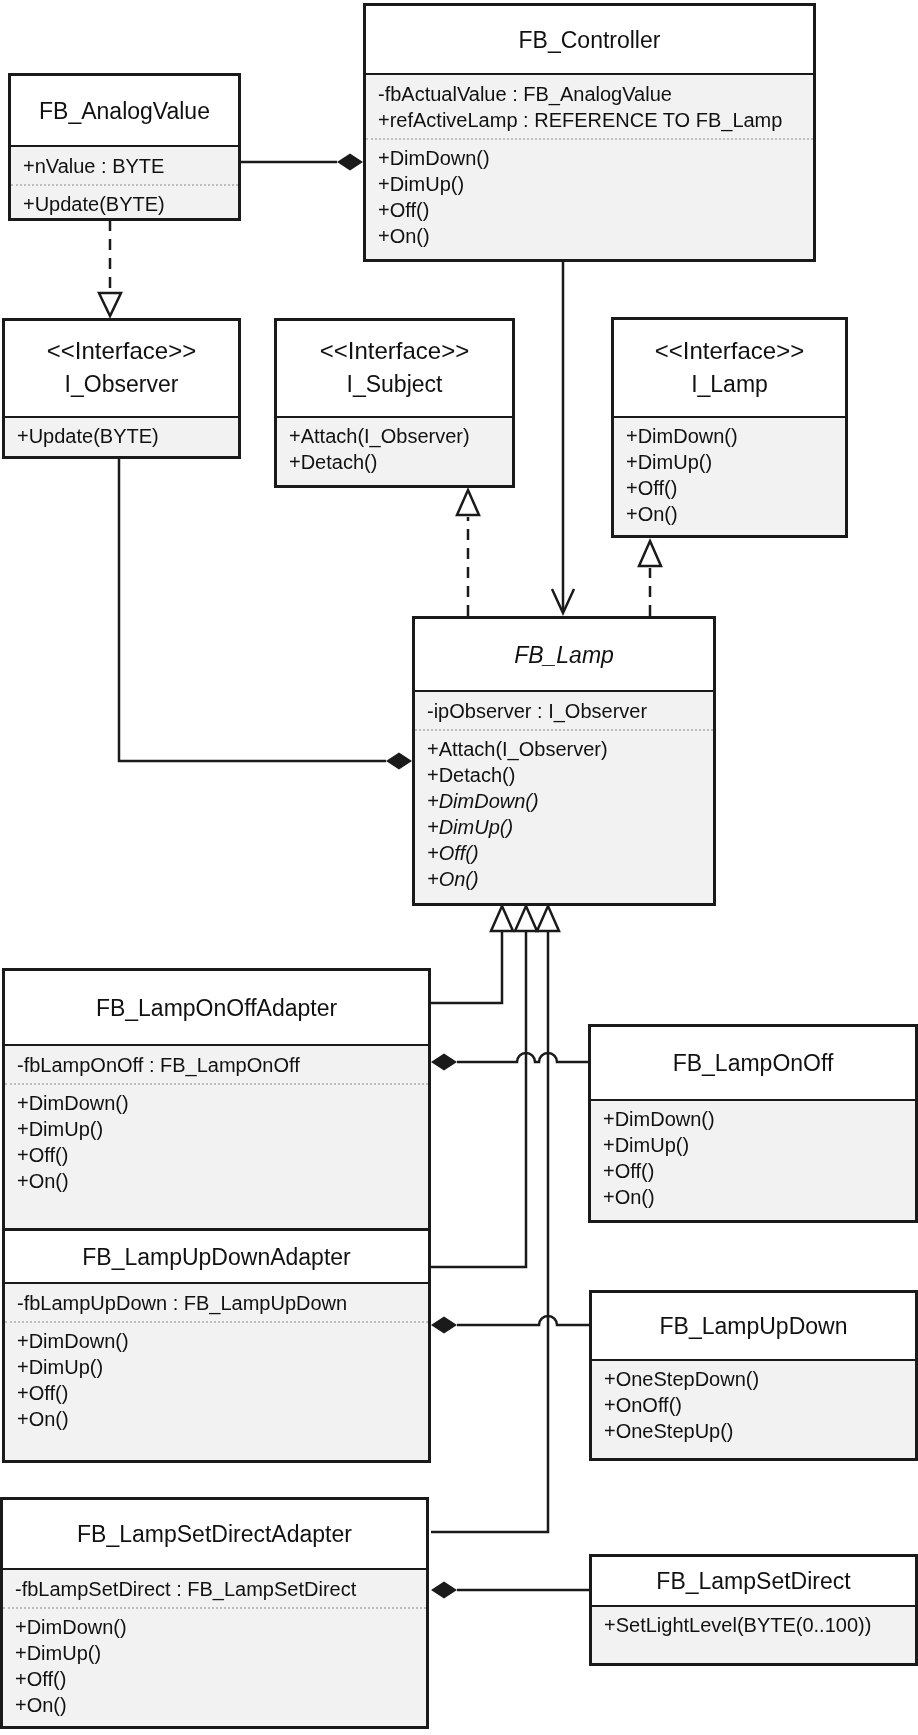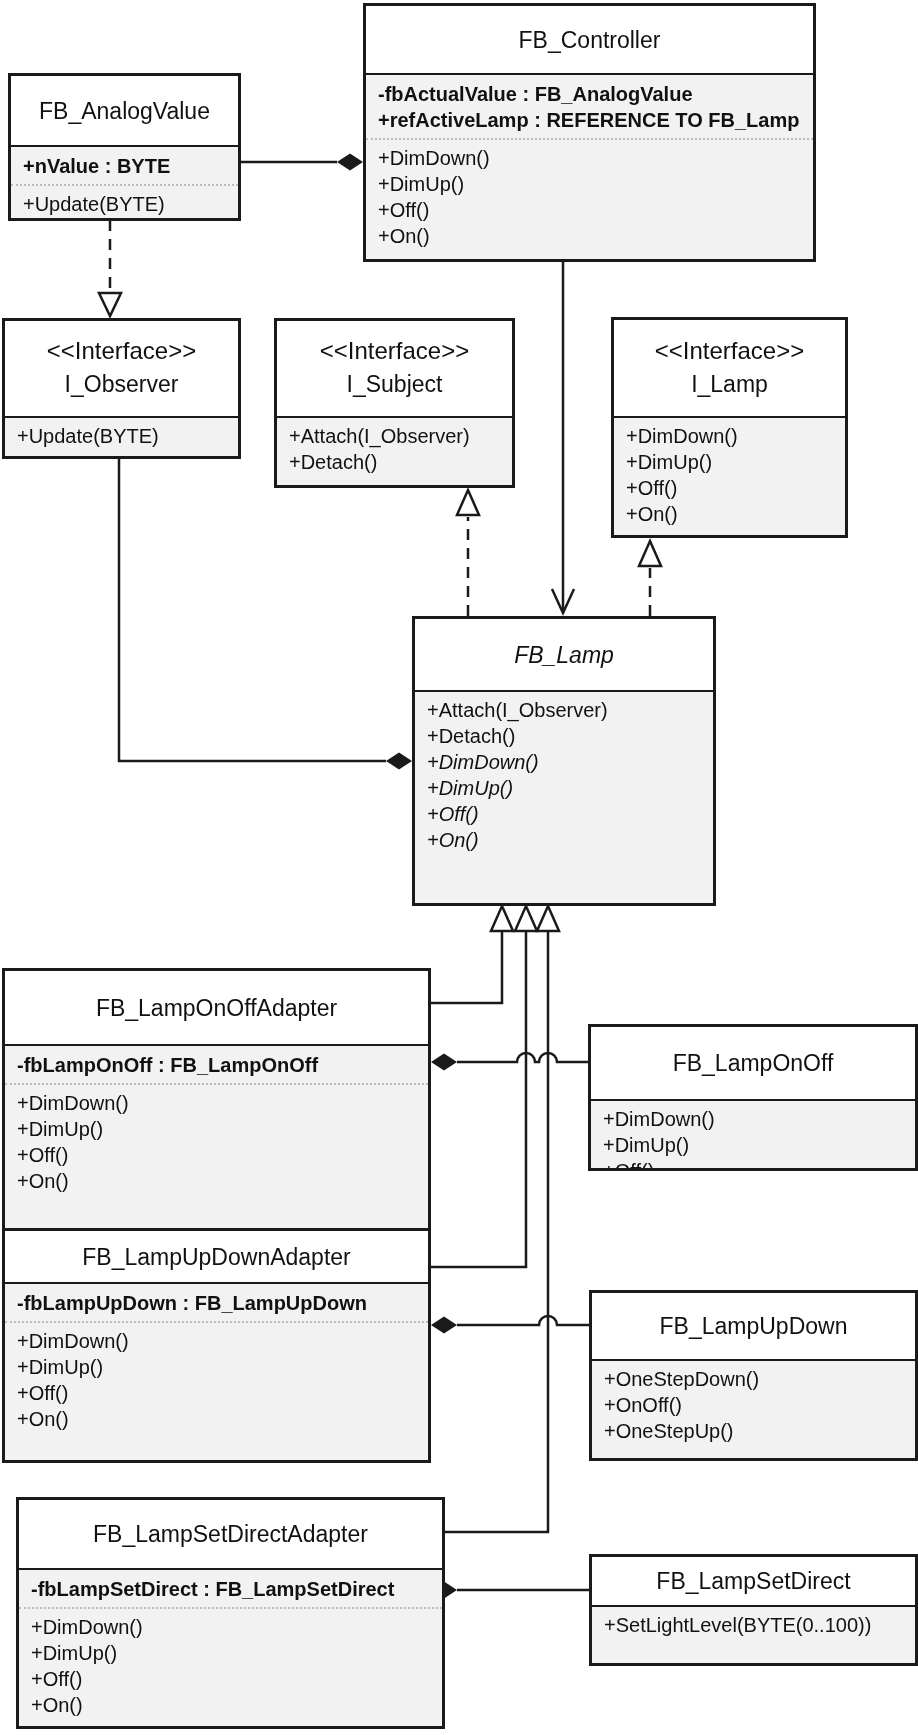--- a/index.html
+++ b/index.html
@@ -48,21 +48,21 @@
   }
   .title-text.italic{ font-style:italic; }
   .uml-body{
     flex:1;
     background:#f2f2f2;
     border-top:2px solid #1a1a1a;
     display:flex;
     flex-direction:column;
     overflow:hidden;
   }
-  .uml-attrs{ padding:6px 12px 5px 12px;font-weight:bold; }
+  .uml-attrs{ padding:6px 12px 5px 12px; }
   .uml-methods{ padding:5px 12px 5px 12px; }
   .uml-attrs + .uml-methods{ border-top:2px dotted #bdbdbd; margin-top:0; }
   .member{
     font-size:20px;
     line-height:26px;
     white-space:nowrap;
   }
   .member.italic{ font-style:italic; }
 </style>
 </head>
@@ -205,20 +205,23 @@
         <div class="member">+On()</div>
       </div>
     </div>
   </div>
 
   <div class="uml-box" style="left:412px;top:616px;width:304px;height:290px">
     <div class="uml-title" style="height:71px">
       <span class="title-text italic">FB_Lamp</span>
     </div>
     <div class="uml-body">
+      <div class="uml-attrs">
+        <div class="member">-ipObserver : I_Observer</div>
+      </div>
       <div class="uml-methods">
         <div class="member">+Attach(I_Observer)</div>
         <div class="member">+Detach()</div>
         <div class="member italic">+DimDown()</div>
         <div class="member italic">+DimUp()</div>
         <div class="member italic">+Off()</div>
         <div class="member italic">+On()</div>
       </div>
     </div>
   </div>
@@ -233,21 +236,21 @@
       </div>
       <div class="uml-methods">
         <div class="member">+DimDown()</div>
         <div class="member">+DimUp()</div>
         <div class="member">+Off()</div>
         <div class="member">+On()</div>
       </div>
     </div>
   </div>
 
-  <div class="uml-box" style="left:588px;top:1024px;width:330px;height:147px">
+  <div class="uml-box" style="left:588px;top:1024px;width:330px;height:199px">
     <div class="uml-title" style="height:72px">
       <span class="title-text">FB_LampOnOff</span>
     </div>
     <div class="uml-body">
       <div class="uml-methods">
         <div class="member">+DimDown()</div>
         <div class="member">+DimUp()</div>
         <div class="member">+Off()</div>
         <div class="member">+On()</div>
       </div>
@@ -277,21 +280,21 @@
     </div>
     <div class="uml-body">
       <div class="uml-methods">
         <div class="member">+OneStepDown()</div>
         <div class="member">+OnOff()</div>
         <div class="member">+OneStepUp()</div>
       </div>
     </div>
   </div>
 
-  <div class="uml-box" style="left:16px;top:1497px;width:429px;height:232px">
+  <div class="uml-box" style="left:0;top:1497px;width:429px;height:232px">
     <div class="uml-title" style="height:68px">
       <span class="title-text">FB_LampSetDirectAdapter</span>
     </div>
     <div class="uml-body">
       <div class="uml-attrs">
         <div class="member">-fbLampSetDirect : FB_LampSetDirect</div>
       </div>
       <div class="uml-methods">
         <div class="member">+DimDown()</div>
         <div class="member">+DimUp()</div>

